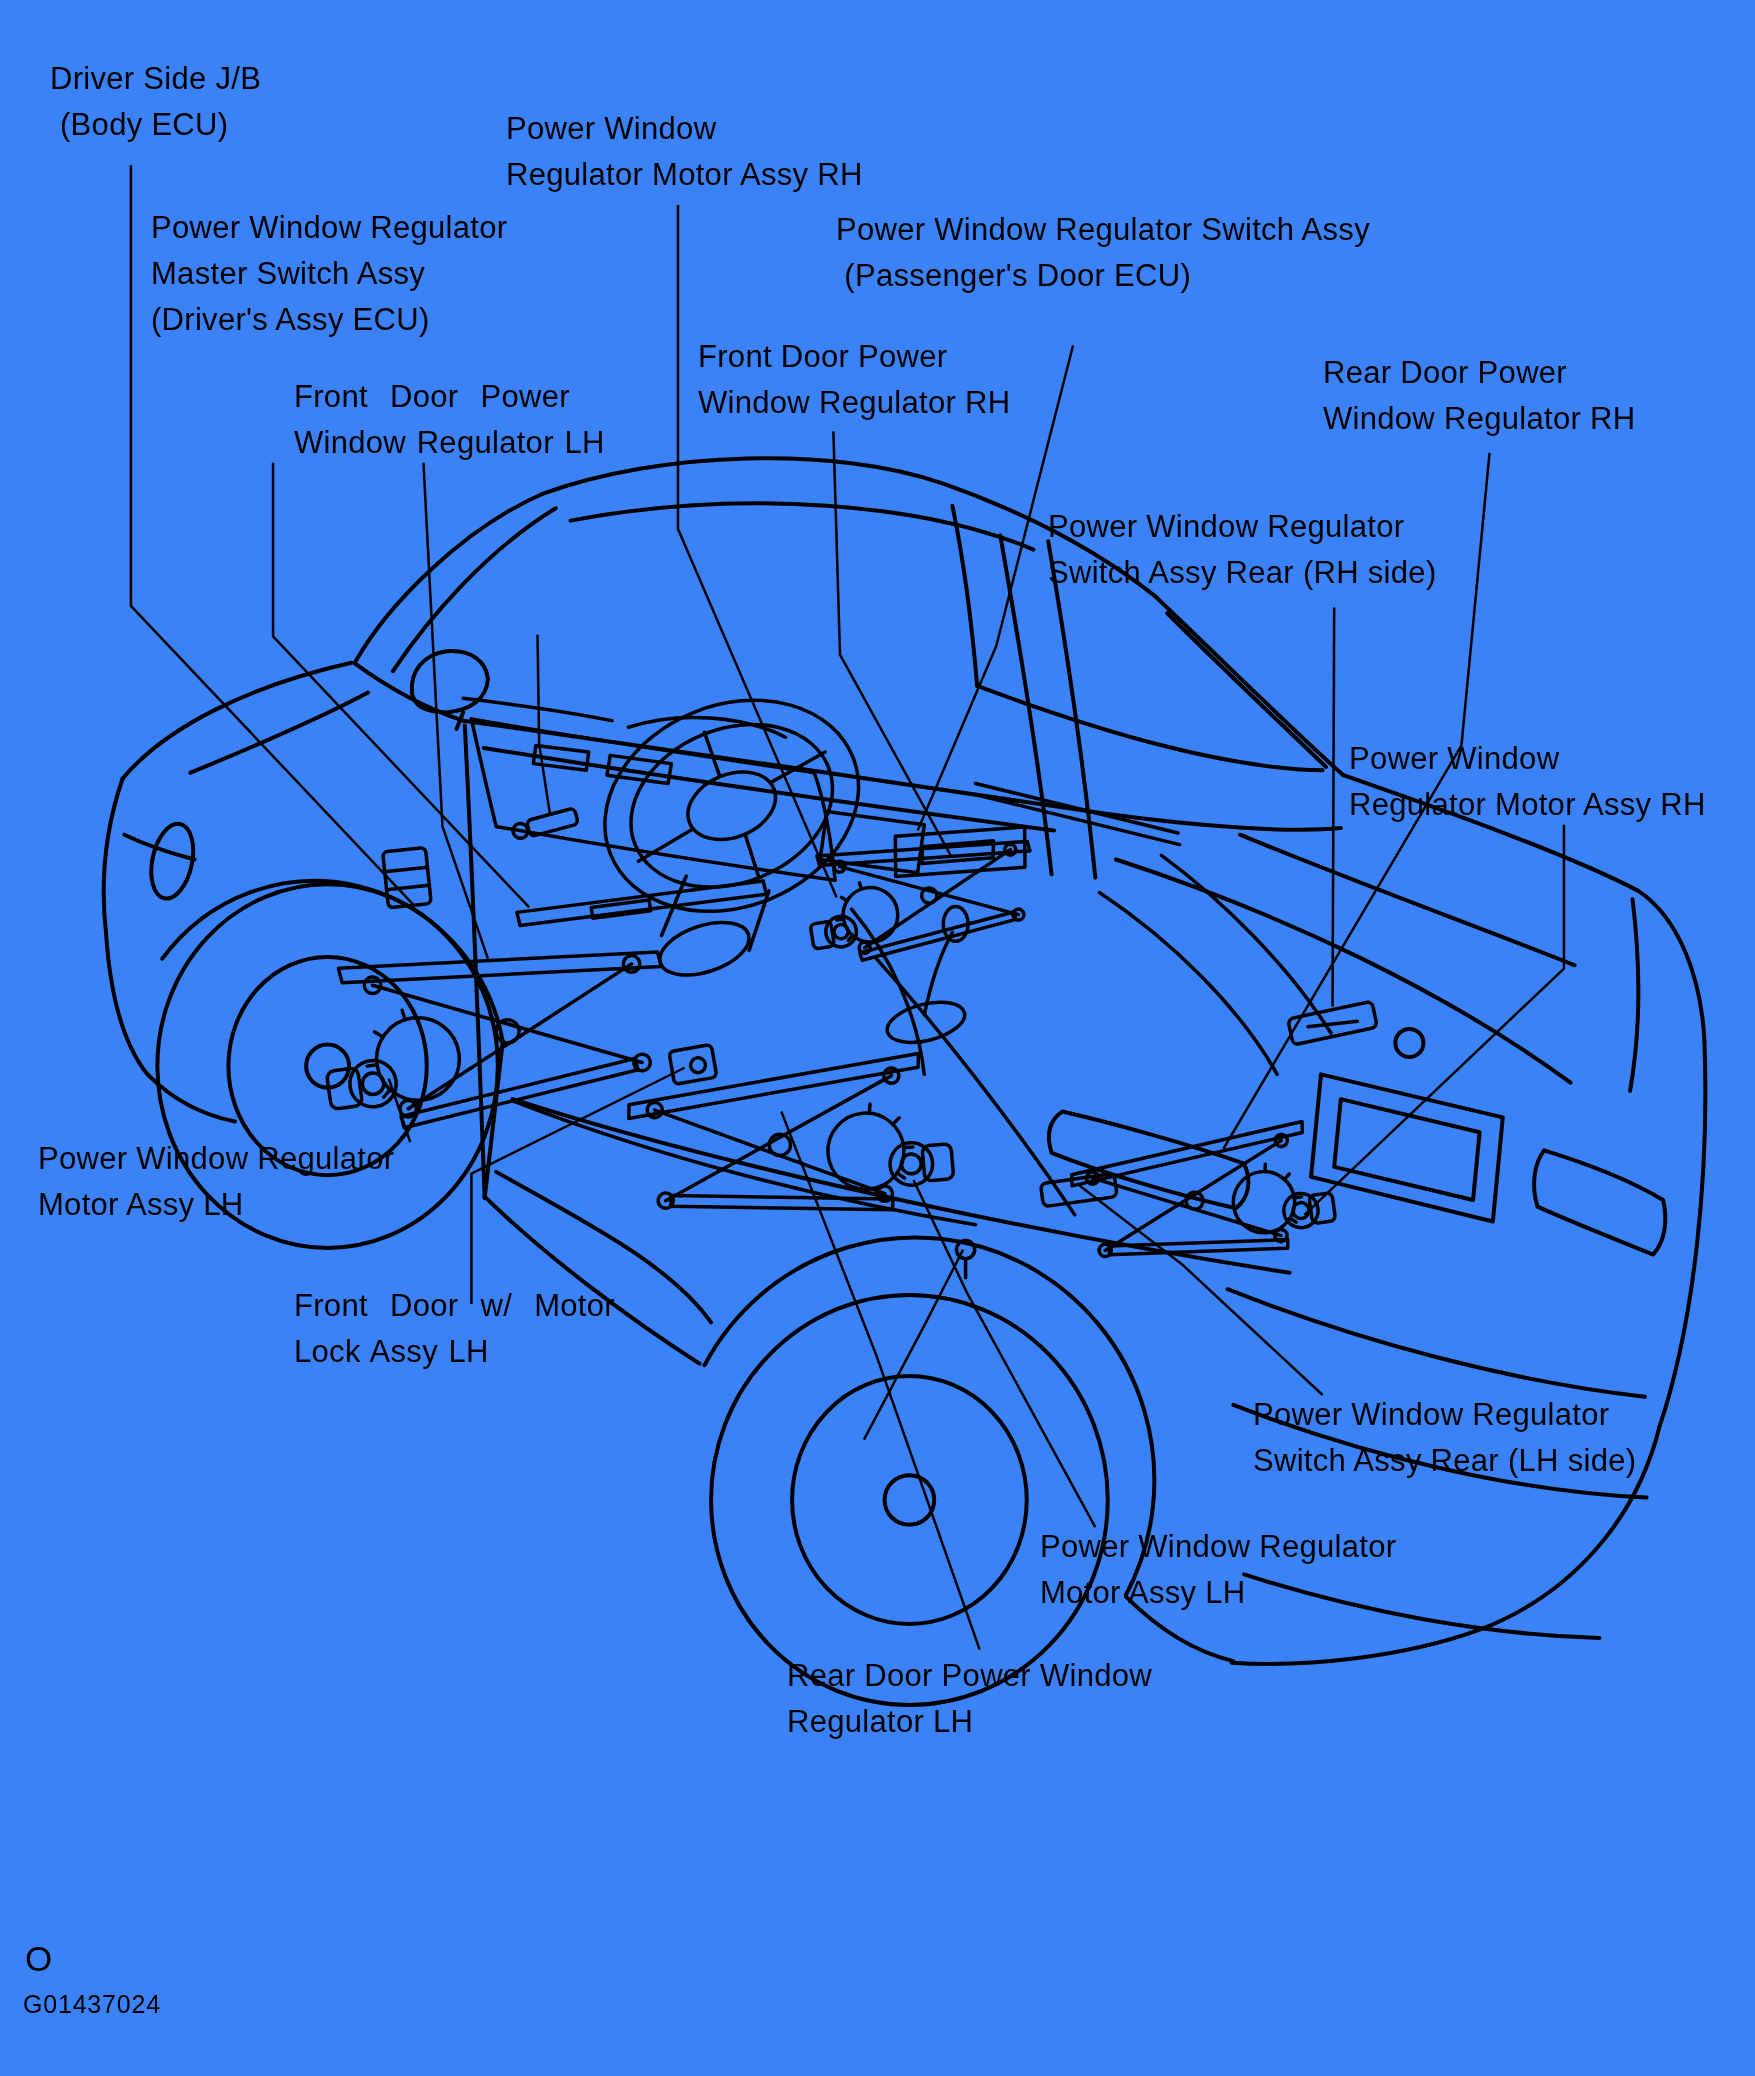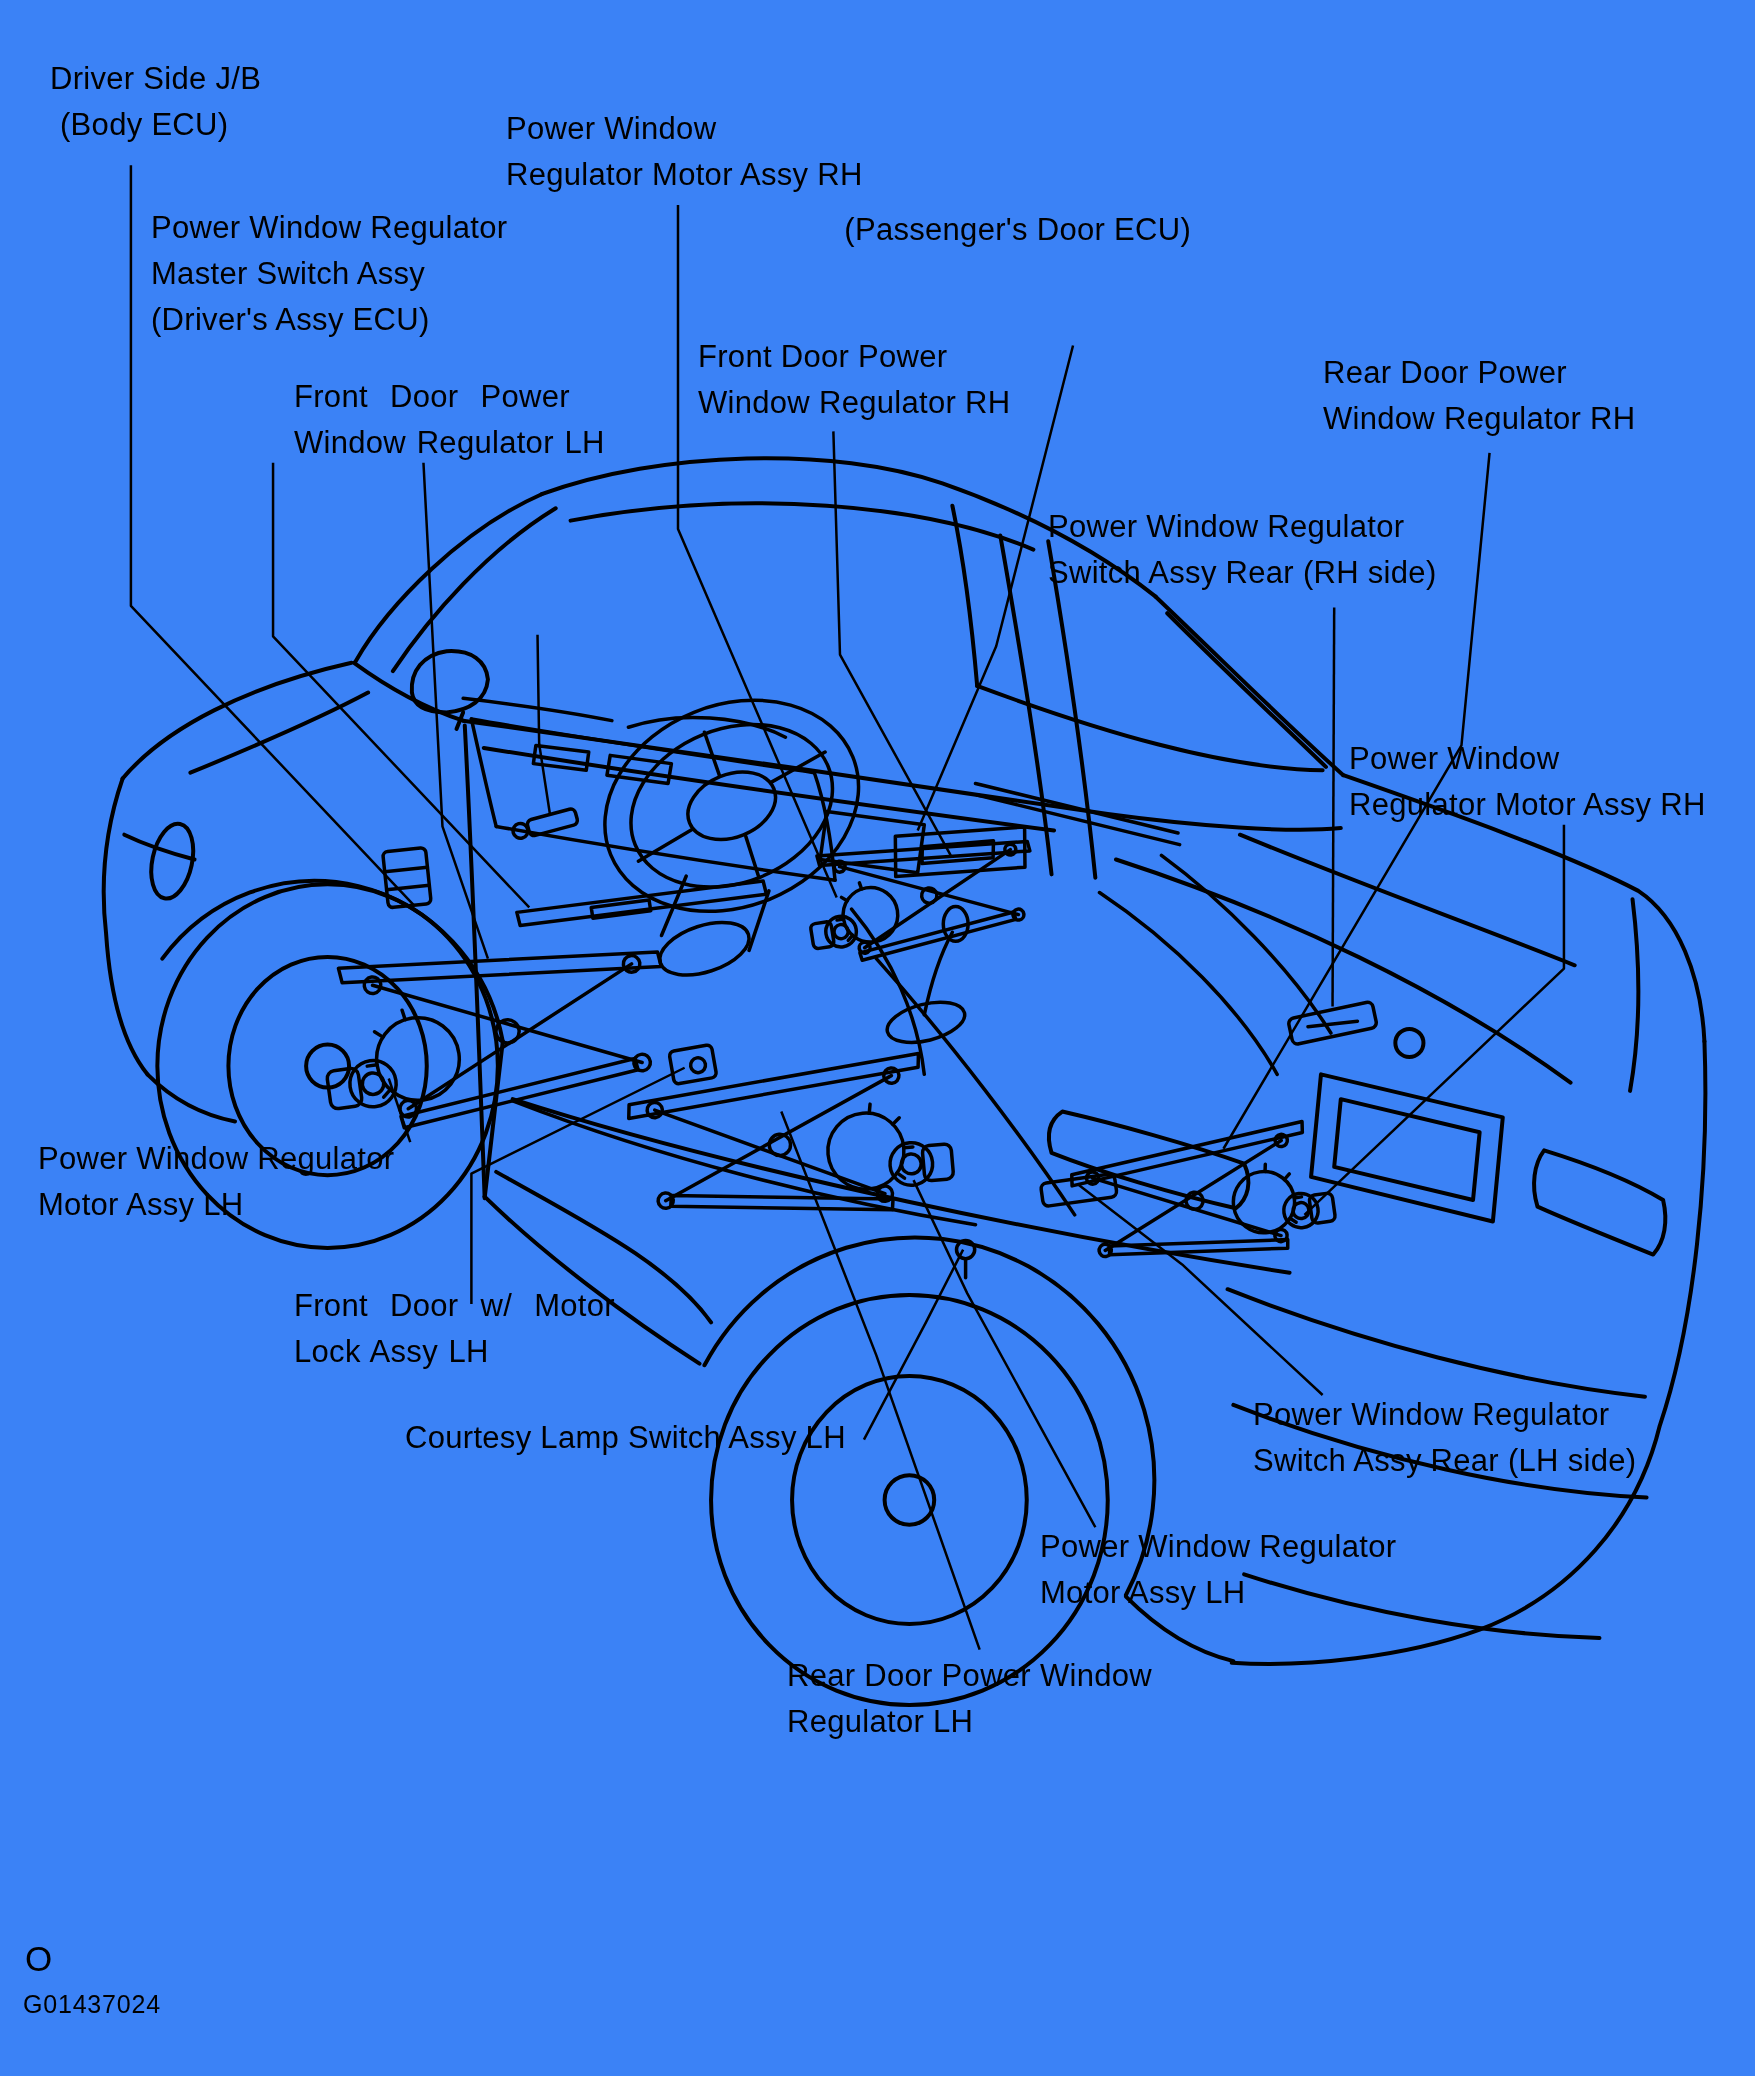--- a/index.html
+++ b/index.html
@@ -243,20 +243,21 @@
     <div>Regulator Motor Assy RH</div>
   </div>
 
   <div class="lbl" style="left:151px;top:205px;">
     <div>Power Window Regulator</div>
     <div>Master Switch Assy</div>
     <div>(Driver's Assy ECU)</div>
   </div>
 
   <div class="lbl" style="left:836px;top:207px;">
+    <div>Power Window Regulator Switch Assy</div>
     <div style="padding-left:8.3px;">(Passenger's Door ECU)</div>
   </div>
 
   <div class="lbl justify" style="left:294px;top:374px;">
     <div>Front Door Power</div>
     <div style="word-spacing:1.7px;">Window Regulator LH</div>
   </div>
 
   <div class="lbl" style="left:698px;top:334px;">
     <div>Front Door Power</div>
@@ -282,23 +283,20 @@
   <div class="lbl" style="left:38px;top:1136px;">
     <div>Power Window Regulator</div>
     <div>Motor Assy LH</div>
   </div>
 
   <div class="lbl justify" style="left:294px;top:1283px;">
     <div>Front Door w/ Motor</div>
     <div style="word-spacing:1.7px;">Lock Assy LH</div>
   </div>
 
-  <div class="lbl" style="left:405px;top:1415px;">
-    <div>Courtesy Lamp Switch Assy LH</div>
-  </div>
 
   <div class="lbl" style="left:1253px;top:1392px;">
     <div>Power Window Regulator</div>
     <div>Switch Assy Rear (LH side)</div>
   </div>
 
   <div class="lbl" style="left:1040px;top:1524px;">
     <div>Power Window Regulator</div>
     <div>Motor Assy LH</div>
   </div>

